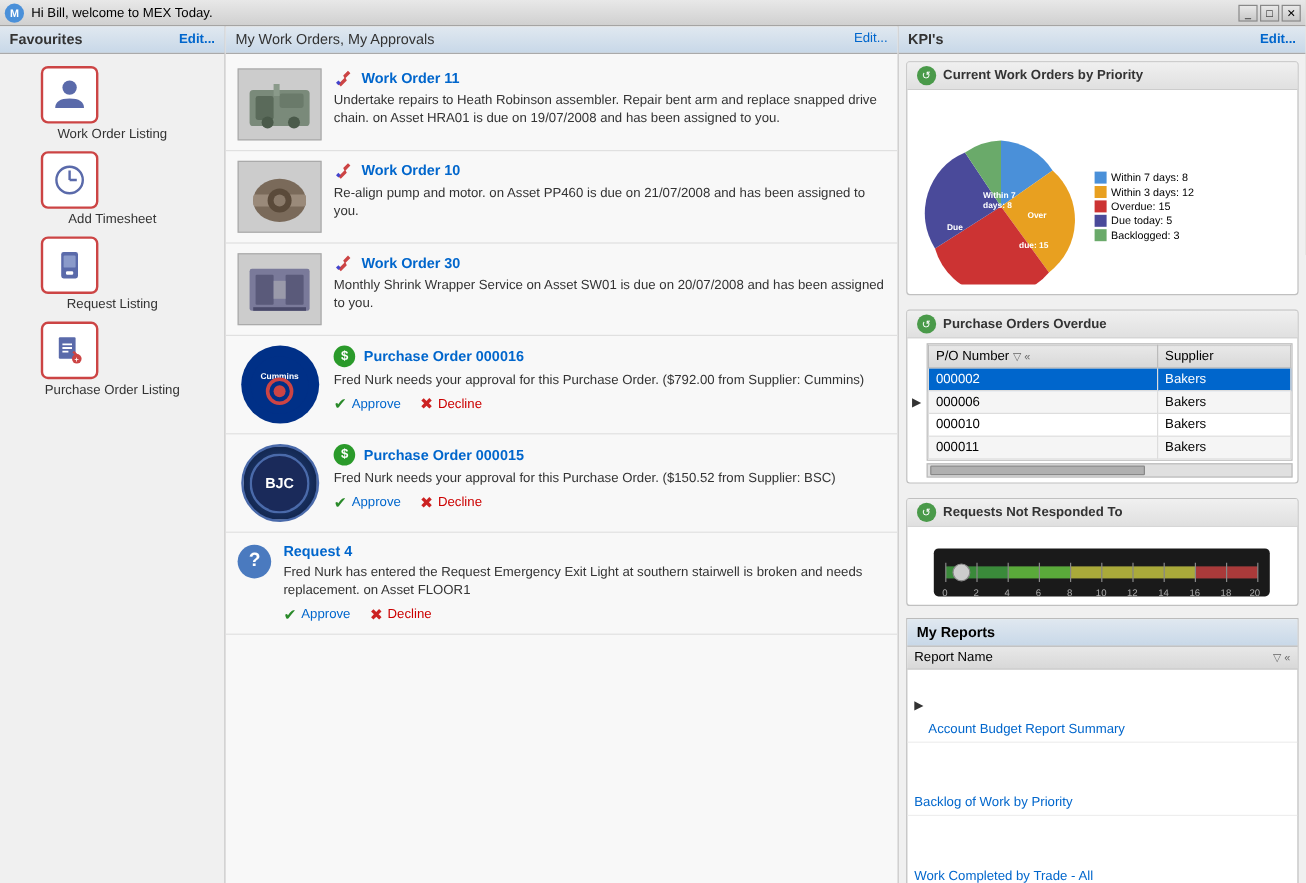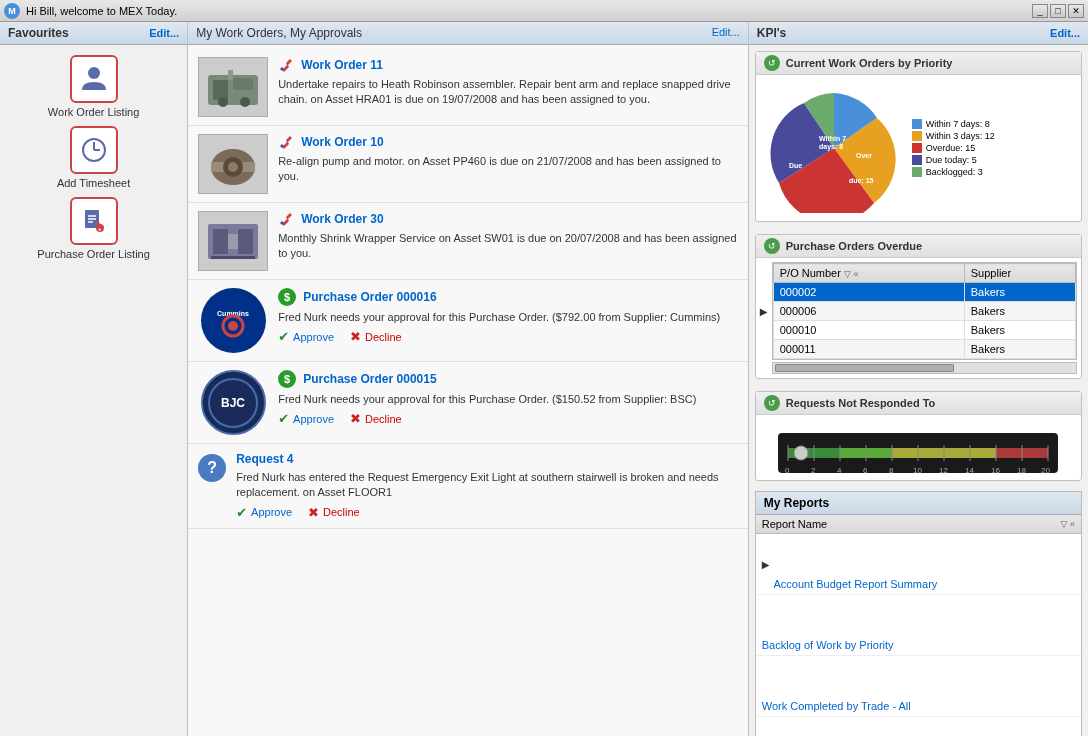--- a/index.html
+++ b/index.html
@@ -91,21 +91,20 @@
     .favourites-items {
       display: flex;
       flex-direction: column;
       align-items: center;
       padding: 10px 5px;
       gap: 8px;
     }
     .fav-item {
       display: flex;
       flex-direction: column;
-      align-items: center;
       cursor: pointer;
       width: 120px;
     }
     .fav-icon-box {
       width: 48px;
       height: 48px;
       border: 2px solid #cc4444;
       border-radius: 6px;
       background: white;
       display: flex;
@@ -327,20 +326,21 @@
       color: white;
       font-size: 9px;
     }
 
     
     .pie-chart-container {
       padding: 8px;
       display: flex;
       gap: 8px;
       align-items: center;
+      margin-top: 24px;
     }
     .pie-chart-svg {
       flex-shrink: 0;
     }
     .pie-legend {
       font-size: 9px;
       display: flex;
       flex-direction: column;
       gap: 2px;
     }
@@ -497,20 +497,30 @@
         <div class="fav-icon-box">
           <svg viewBox="0 0 30 30">
             <circle cx="15" cy="15" r="11" fill="none" stroke="#5a6aaa" stroke-width="2"></circle>
             <line x1="15" y1="15" x2="15" y2="7" stroke="#5a6aaa" stroke-width="2"></line>
             <line x1="15" y1="15" x2="21" y2="15" stroke="#5a6aaa" stroke-width="2"></line>
           </svg>
         </div>
         <span class="fav-label">Add Timesheet</span>
       </div>
 
+      <div class="fav-item">
+        <div class="fav-icon-box">
+          <svg viewBox="0 0 30 30">
+            <rect x="8" y="4" width="14" height="22" rx="2" fill="#5a6aaa"></rect>
+            <rect x="12" y="20" width="6" height="3" rx="1" fill="white"></rect>
+            <rect x="10" y="7" width="10" height="10" rx="1" fill="#8a9aca"></rect>
+          </svg>
+        </div>
+        <span class="fav-label">Request Listing</span>
+      </div>
 
       <div class="fav-item">
         <div class="fav-icon-box">
           <svg viewBox="0 0 30 30">
             <rect x="6" y="4" width="14" height="18" rx="1" fill="#5a6aaa"></rect>
             <line x1="9" y1="10" x2="17" y2="10" stroke="white" stroke-width="1.5"></line>
             <line x1="9" y1="13" x2="17" y2="13" stroke="white" stroke-width="1.5"></line>
             <line x1="9" y1="16" x2="14" y2="16" stroke="white" stroke-width="1.5"></line>
             <path d="M18 16 L24 22" stroke="#cc4444" stroke-width="2"></path>
             <circle cx="21" cy="22" r="4" fill="#cc4444"></circle>

